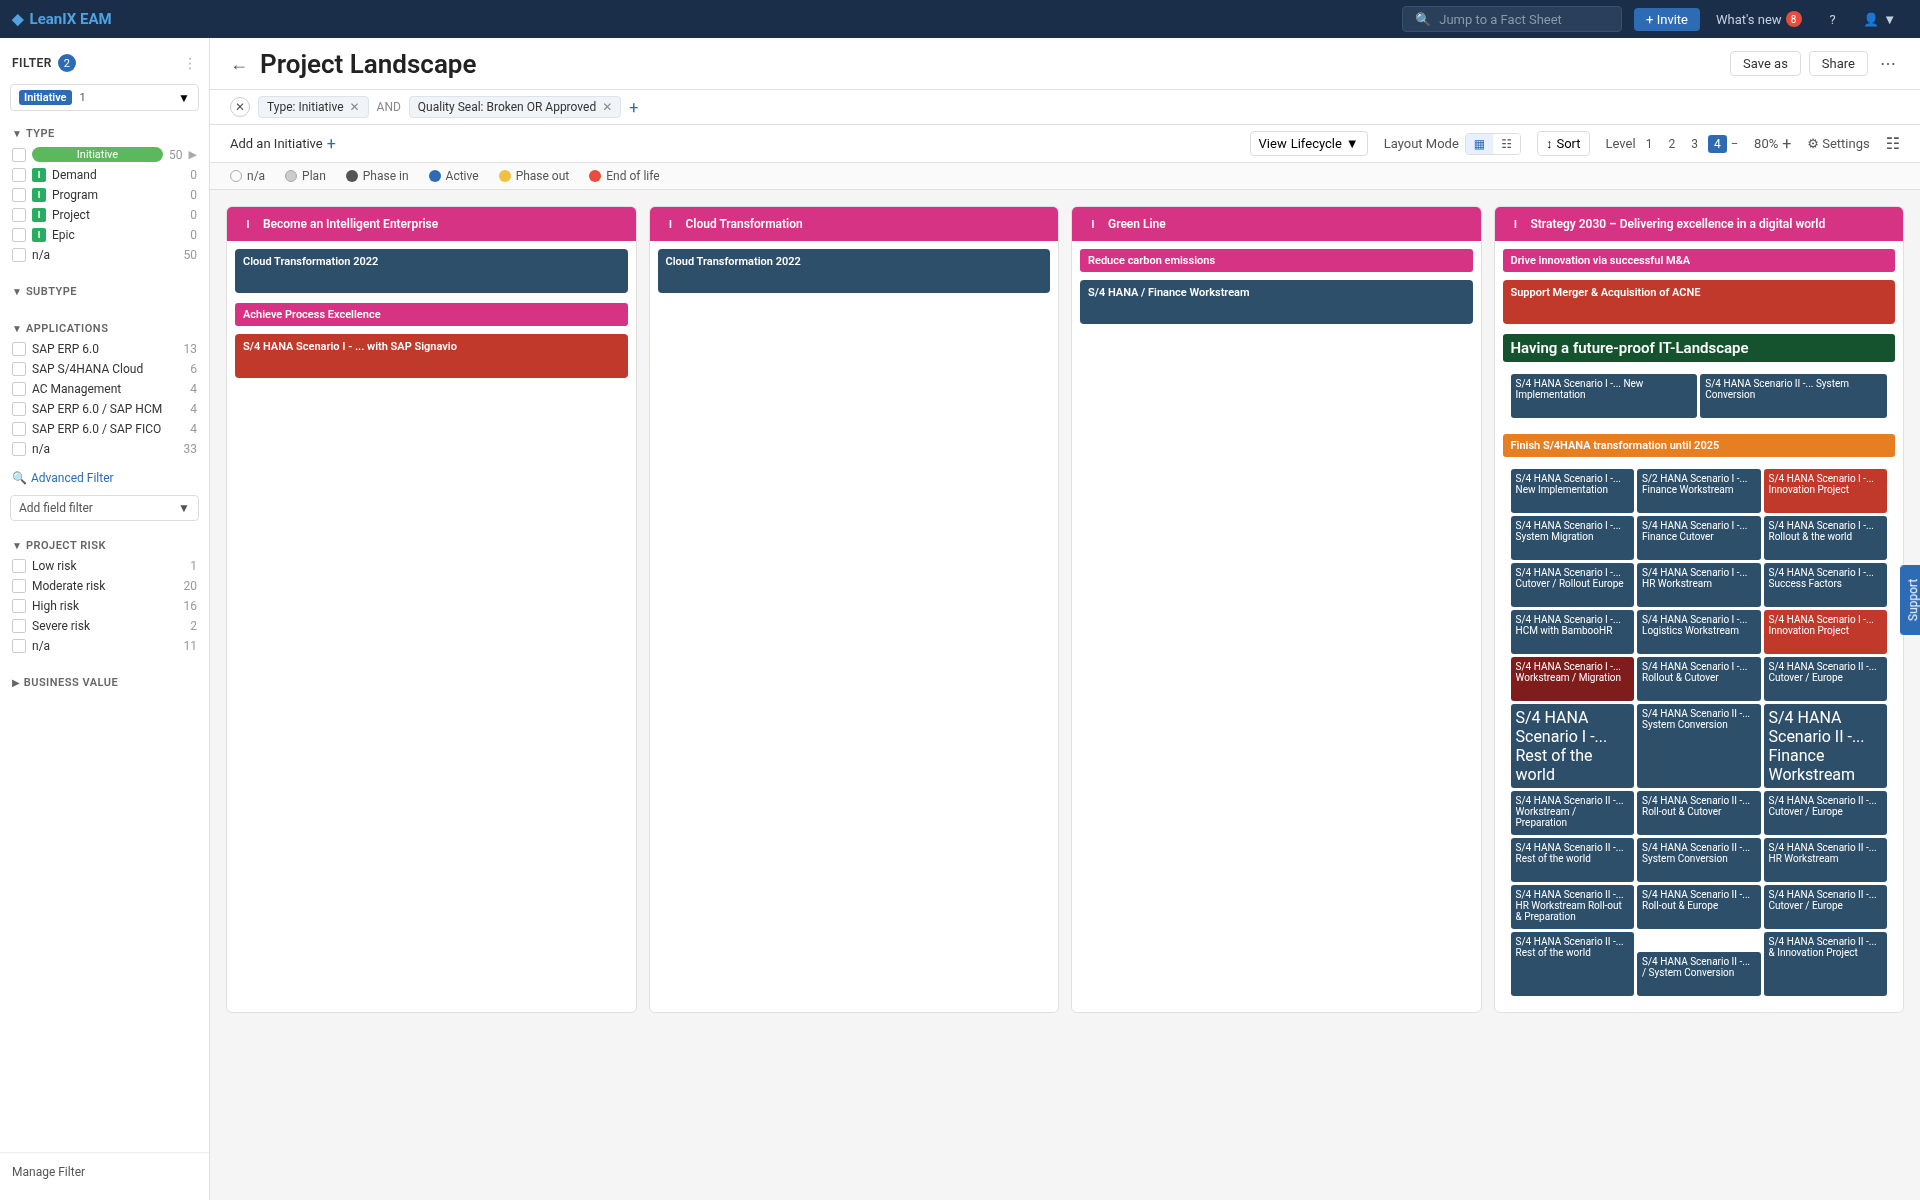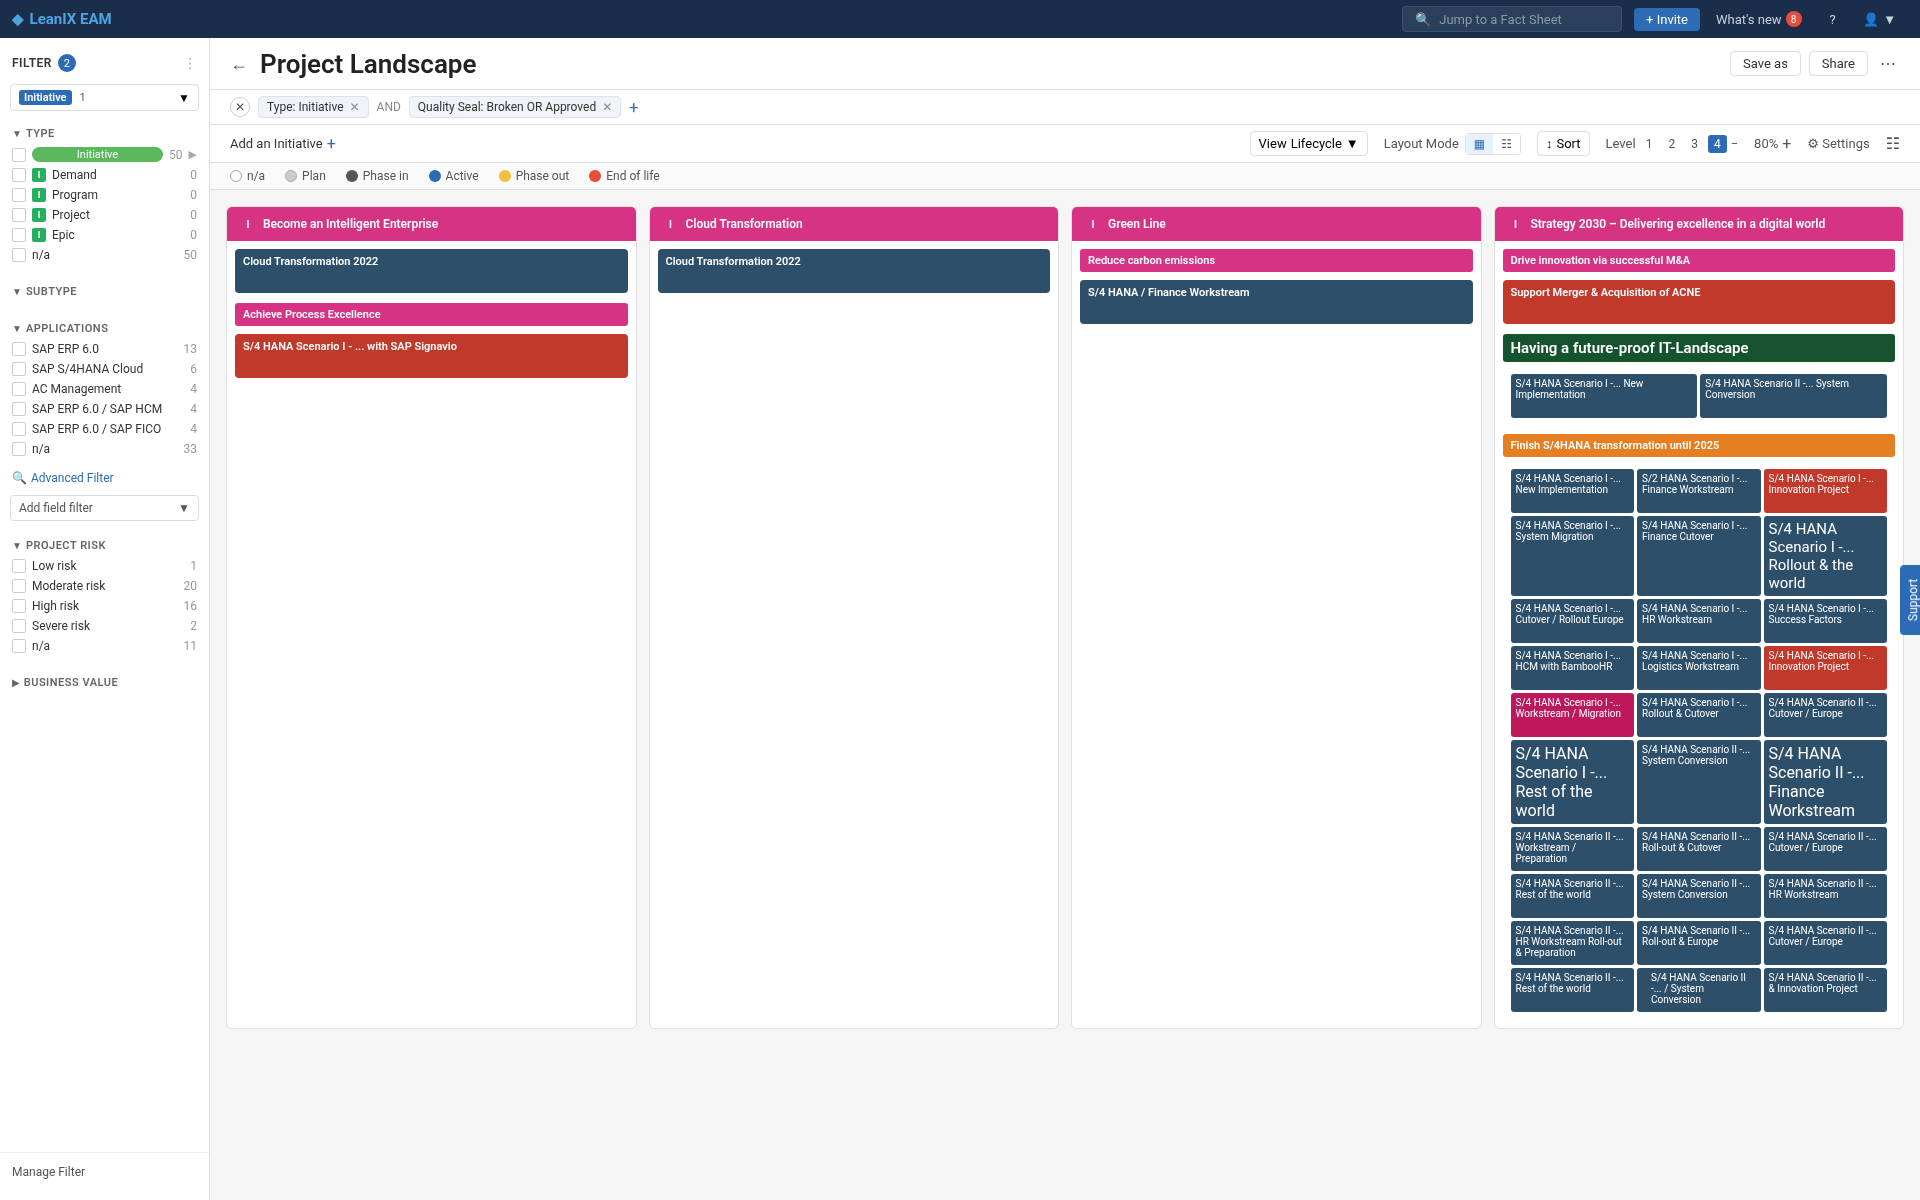--- a/index.html
+++ b/index.html
@@ -458,44 +458,44 @@
                 <div style="background: rgb(45, 79, 106); color: rgb(255, 255, 255); border-radius: 3px; padding: 4px 5px; font-size: 10px; min-height: 44px;">S/4 HANA Scenario I -... New Implementation</div>
                 <div style="background: rgb(45, 79, 106); color: rgb(255, 255, 255); border-radius: 3px; padding: 4px 5px; font-size: 10px; min-height: 44px;">S/4 HANA Scenario II -... System Conversion</div>
               </div>
               <div style="background: rgb(230, 126, 34); color: rgb(255, 255, 255); font-size: 11px; font-weight: 600; padding: 5px 8px; border-radius: 3px;">Finish S/4HANA transformation until 2025</div>
               <div style="display: grid; grid-template-columns: repeat(3, 1fr); gap: 3px; padding: 4px 8px 8px;">
                 <div style="background: rgb(45, 79, 106); color: rgb(255, 255, 255); border-radius: 3px; padding: 4px 5px; font-size: 10px; min-height: 44px;">S/4 HANA Scenario I -... New Implementation</div>
                 <div style="background: rgb(45, 79, 106); color: rgb(255, 255, 255); border-radius: 3px; padding: 4px 5px; font-size: 10px; min-height: 44px;">S/2 HANA Scenario I -... Finance Workstream</div>
                 <div style="background: rgb(192, 57, 43); color: rgb(255, 255, 255); border-radius: 3px; padding: 4px 5px; font-size: 10px; min-height: 44px;">S/4 HANA Scenario I -... Innovation Project</div>
                 <div style="background: rgb(45, 79, 106); color: rgb(255, 255, 255); border-radius: 3px; padding: 4px 5px; font-size: 10px; min-height: 44px;">S/4 HANA Scenario I -... System Migration</div>
                 <div style="background: rgb(45, 79, 106); color: rgb(255, 255, 255); border-radius: 3px; padding: 4px 5px; font-size: 10px; min-height: 44px;">S/4 HANA Scenario I -... Finance Cutover</div>
-                <div style="background: rgb(45, 79, 106); color: rgb(255, 255, 255); border-radius: 3px; padding: 4px 5px; font-size: 15px; min-height: 44px;">S/4 HANA Scenario I -... Rollout &amp; the world</div>
+                <div style="background: rgb(45, 79, 106); color: rgb(255, 255, 255); border-radius: 3px; padding: 4px 5px; font-size: 10px; min-height: 44px;">S/4 HANA Scenario I -... Rollout &amp; the world</div>
                 <div style="background: rgb(45, 79, 106); color: rgb(255, 255, 255); border-radius: 3px; padding: 4px 5px; font-size: 10px; min-height: 44px;">S/4 HANA Scenario I -... Cutover / Rollout Europe</div>
                 <div style="background: rgb(45, 79, 106); color: rgb(255, 255, 255); border-radius: 3px; padding: 4px 5px; font-size: 10px; min-height: 44px;">S/4 HANA Scenario I -... HR Workstream</div>
                 <div style="background: rgb(45, 79, 106); color: rgb(255, 255, 255); border-radius: 3px; padding: 4px 5px; font-size: 10px; min-height: 44px;">S/4 HANA Scenario I -... Success Factors</div>
                 <div style="background: rgb(45, 79, 106); color: rgb(255, 255, 255); border-radius: 3px; padding: 4px 5px; font-size: 10px; min-height: 44px;">S/4 HANA Scenario I -... HCM with BambooHR</div>
                 <div style="background: rgb(45, 79, 106); color: rgb(255, 255, 255); border-radius: 3px; padding: 4px 5px; font-size: 10px; min-height: 44px;">S/4 HANA Scenario I -... Logistics Workstream</div>
                 <div style="background: rgb(192, 57, 43); color: rgb(255, 255, 255); border-radius: 3px; padding: 4px 5px; font-size: 10px; min-height: 44px;">S/4 HANA Scenario I -... Innovation Project</div>
-                <div style="background: #be185d; color: rgb(255, 255, 255); border-radius: 3px; padding: 4px 5px; font-size: 10px; min-height: 44px;">S/4 HANA Scenario I -... Workstream / Migration</div>
+                <div style="background: #7f1d1d; color: rgb(255, 255, 255); border-radius: 3px; padding: 4px 5px; font-size: 10px; min-height: 44px;">S/4 HANA Scenario I -... Workstream / Migration</div>
                 <div style="background: rgb(45, 79, 106); color: rgb(255, 255, 255); border-radius: 3px; padding: 4px 5px; font-size: 10px; min-height: 44px;">S/4 HANA Scenario I -... Rollout &amp; Cutover</div>
                 <div style="background: rgb(45, 79, 106); color: rgb(255, 255, 255); border-radius: 3px; padding: 4px 5px; font-size: 10px; min-height: 44px;">S/4 HANA Scenario II -... Cutover / Europe</div>
                 <div style="background: rgb(45, 79, 106); color: rgb(255, 255, 255); border-radius: 3px; padding: 4px 5px; font-size: 16px; min-height: 44px;">S/4 HANA Scenario I -... Rest of the world</div>
                 <div style="background: rgb(45, 79, 106); color: rgb(255, 255, 255); border-radius: 3px; padding: 4px 5px; font-size: 10px; min-height: 44px;">S/4 HANA Scenario II -... System Conversion</div>
                 <div style="background: rgb(45, 79, 106); color: rgb(255, 255, 255); border-radius: 3px; padding: 4px 5px; font-size: 16px; min-height: 44px;">S/4 HANA Scenario II -... Finance Workstream</div>
                 <div style="background: rgb(45, 79, 106); color: rgb(255, 255, 255); border-radius: 3px; padding: 4px 5px; font-size: 10px; min-height: 44px;">S/4 HANA Scenario II -... Workstream / Preparation</div>
                 <div style="background: rgb(45, 79, 106); color: rgb(255, 255, 255); border-radius: 3px; padding: 4px 5px; font-size: 10px; min-height: 44px;">S/4 HANA Scenario II -... Roll-out &amp; Cutover</div>
                 <div style="background: rgb(45, 79, 106); color: rgb(255, 255, 255); border-radius: 3px; padding: 4px 5px; font-size: 10px; min-height: 44px;">S/4 HANA Scenario II -... Cutover / Europe</div>
                 <div style="background: rgb(45, 79, 106); color: rgb(255, 255, 255); border-radius: 3px; padding: 4px 5px; font-size: 10px; min-height: 44px;">S/4 HANA Scenario II -... Rest of the world</div>
                 <div style="background: rgb(45, 79, 106); color: rgb(255, 255, 255); border-radius: 3px; padding: 4px 5px; font-size: 10px; min-height: 44px;">S/4 HANA Scenario II -... System Conversion</div>
                 <div style="background: rgb(45, 79, 106); color: rgb(255, 255, 255); border-radius: 3px; padding: 4px 5px; font-size: 10px; min-height: 44px;">S/4 HANA Scenario II -... HR Workstream</div>
                 <div style="background: rgb(45, 79, 106); color: rgb(255, 255, 255); border-radius: 3px; padding: 4px 5px; font-size: 10px; min-height: 44px;">S/4 HANA Scenario II -... HR Workstream Roll-out &amp; Preparation</div>
                 <div style="background: rgb(45, 79, 106); color: rgb(255, 255, 255); border-radius: 3px; padding: 4px 5px; font-size: 10px; min-height: 44px;">S/4 HANA Scenario II -... Roll-out &amp; Europe</div>
                 <div style="background: rgb(45, 79, 106); color: rgb(255, 255, 255); border-radius: 3px; padding: 4px 5px; font-size: 10px; min-height: 44px;">S/4 HANA Scenario II -... Cutover / Europe</div>
                 <div style="background: rgb(45, 79, 106); color: rgb(255, 255, 255); border-radius: 3px; padding: 4px 5px; font-size: 10px; min-height: 44px;">S/4 HANA Scenario II -... Rest of the world</div>
-                <div style="background: rgb(45, 79, 106); color: rgb(255, 255, 255); border-radius: 3px; padding: 4px 14px; font-size: 10px; min-height: 44px;">S/4 HANA Scenario II -... / System Conversion</div>
+                <div style="background: rgb(45, 79, 106); color: rgb(255, 255, 255); border-radius: 3px; padding: 4px 5px; font-size: 10px; min-height: 44px; margin-top: 20px;">S/4 HANA Scenario II -... / System Conversion</div>
                 <div style="background: rgb(45, 79, 106); color: rgb(255, 255, 255); border-radius: 3px; padding: 4px 5px; font-size: 10px; min-height: 44px;">S/4 HANA Scenario II -... &amp; Innovation Project</div>
               </div>
             </div>
           </div>
         </div>
     </div>
 
   </div>
 </div>
 

